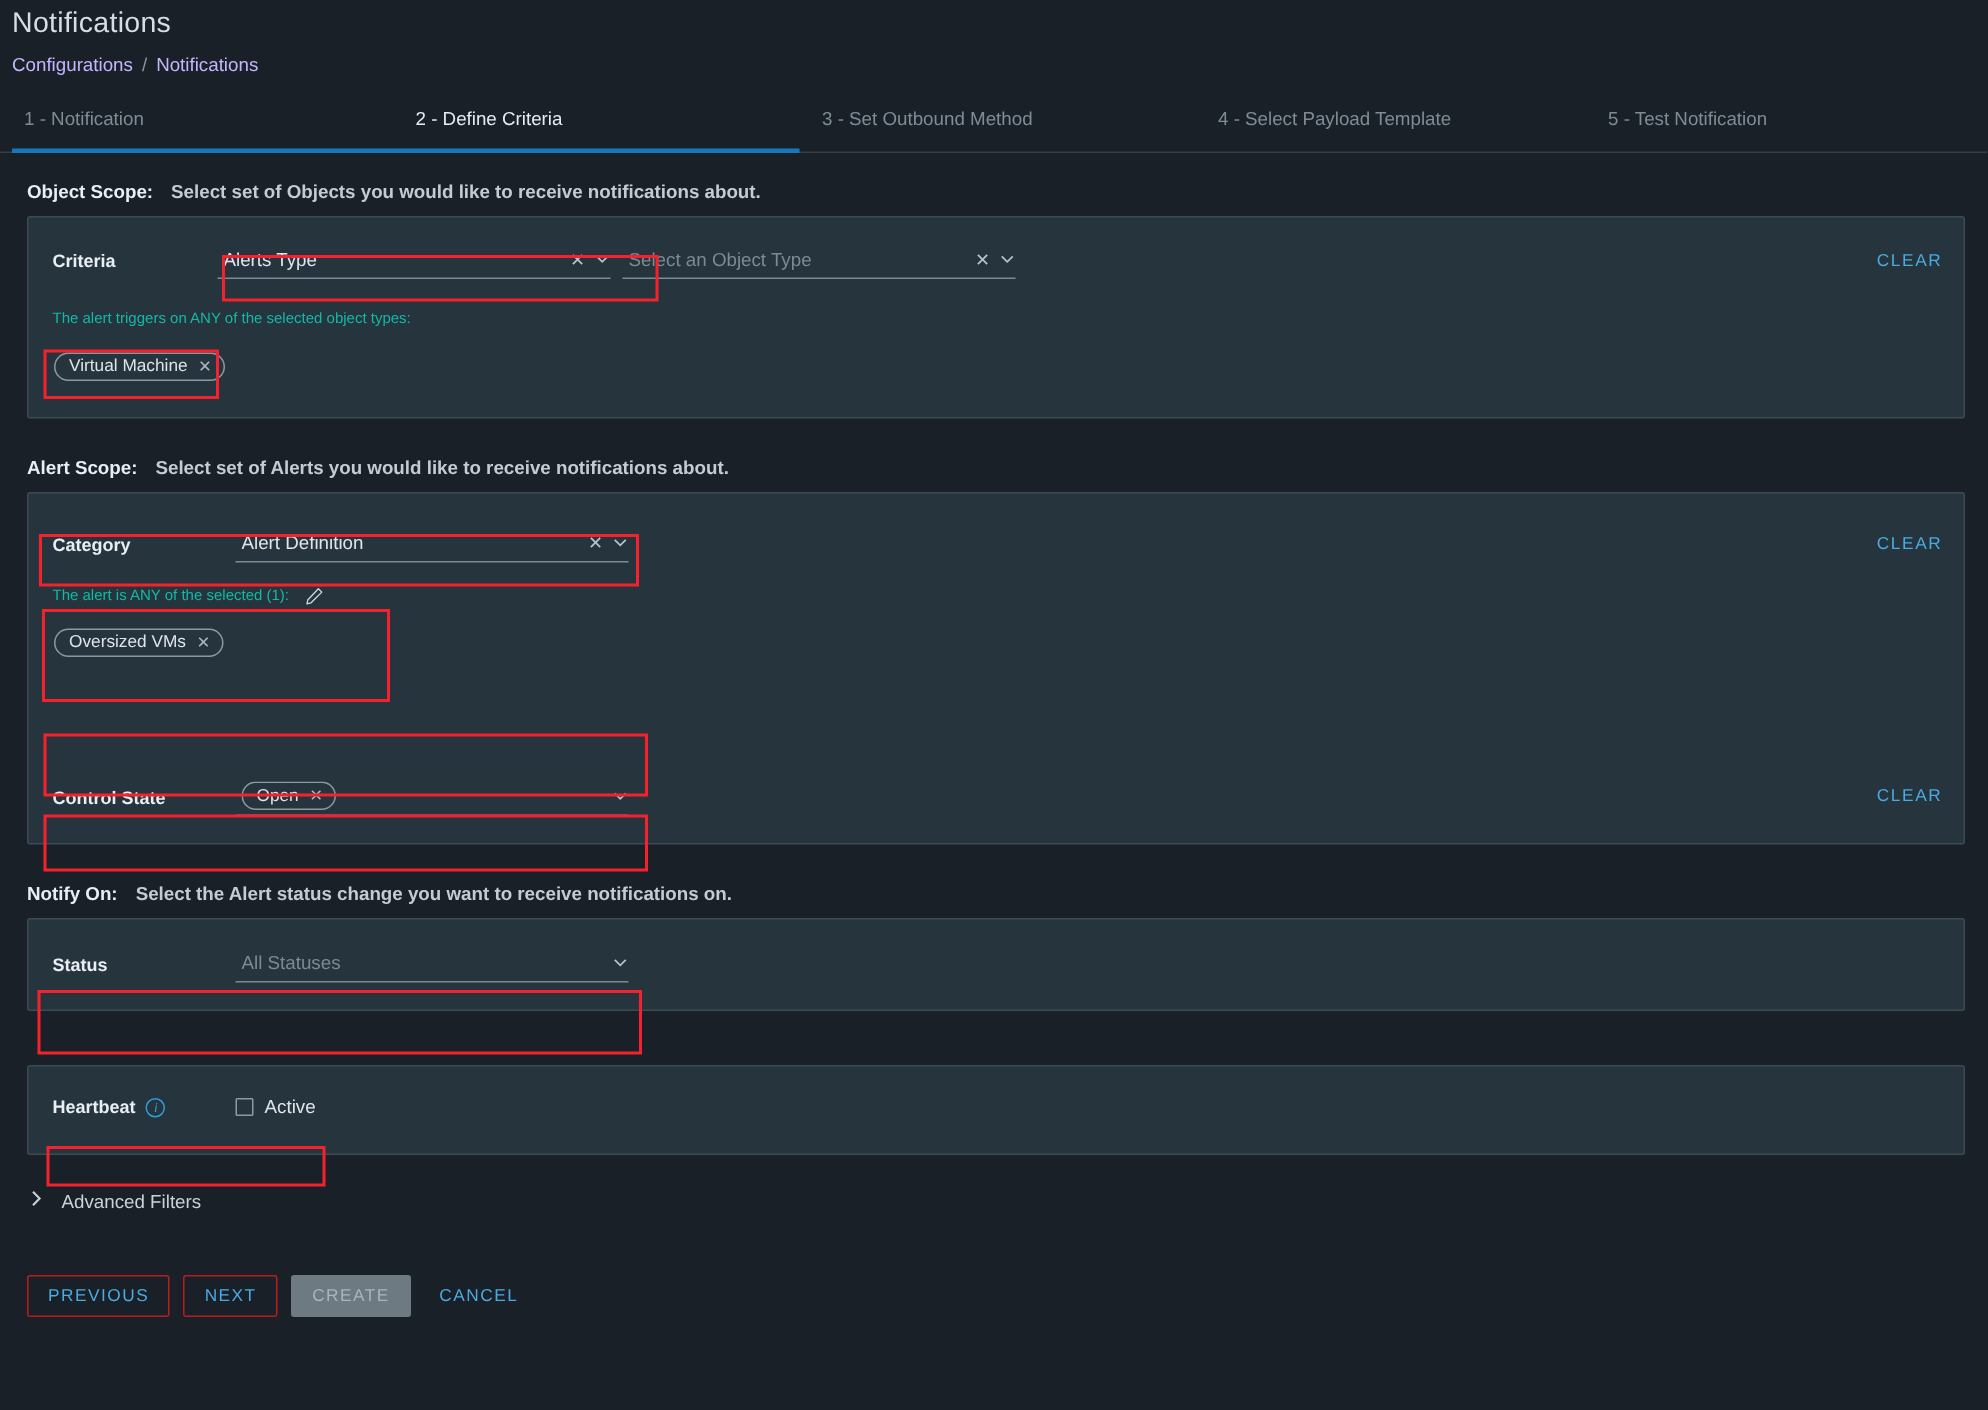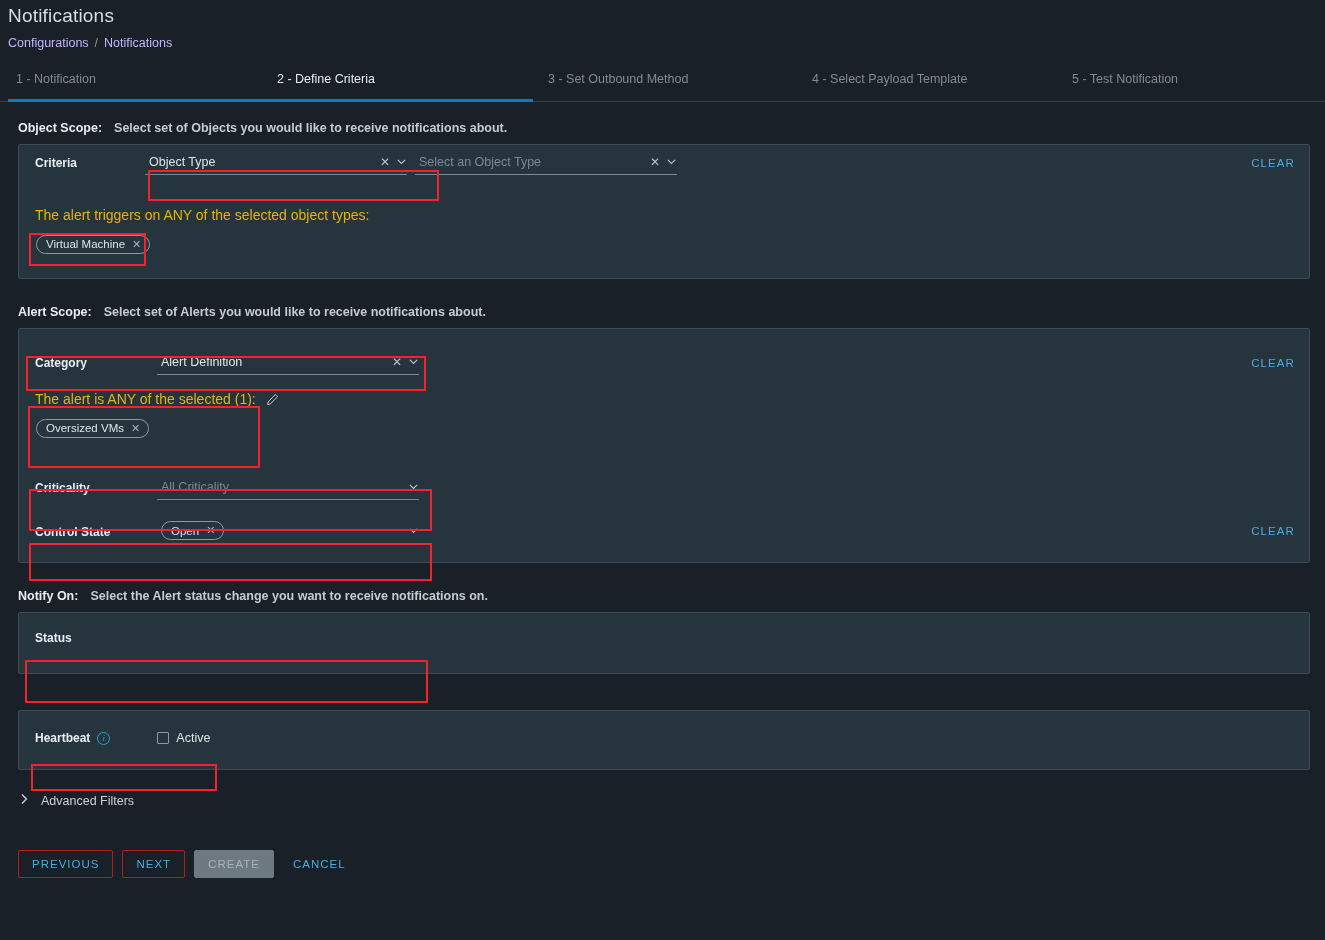--- a/index.html
+++ b/index.html
@@ -105,22 +105,22 @@
   .clear-link {
     position: absolute;
     font-size: 11.5px;
     letter-spacing: 1.1px;
     color: #4aabe0;
     font-weight: 500;
     right: 15px;
   }
 
   .hint {
-    font-size: 14px;
-    color: #eab308;
+    font-size: 10px;
+    color: #14b8a6;
   }
 
   .chip {
     display: inline-flex;
     align-items: center;
     gap: 7px;
     border: 1px solid #8c99a3;
     border-radius: 11px;
     height: 19px;
     padding: 0 8px 0 9px;
@@ -223,25 +223,25 @@
   <div class="tab-underline"></div>
 </div>
 
 <div class="section-head" style="margin-top:19px;">
   <span class="lbl">Object Scope:</span>
   <span class="desc">Select set of Objects you would like to receive notifications about.</span>
 </div>
 
 <div class="panel" style="height:135px;">
 
-  <div class="row" style="position:absolute; left:16px; top:6px; width:1275px;">
+  <div class="row" style="position:absolute; left:16px; top:17px; width:1275px;">
     <div class="field-label" style="width:110px;">Criteria</div>
 
     <div class="select" style="width:262px;">
-      <span class="value">Object Type</span>
+      <span class="value">Alerts Type</span>
       <span class="icon-x">✕</span>
       <span class="icon-caret">
         <svg width="11" height="11" viewBox="0 0 12 12">
             <path d="M2 4.2 L6 8.2 L10 4.2" fill="none" stroke="#b6c1c9" stroke-width="1.3"></path>
           </svg>
       </span>
     </div>
 
     <div class="select placeholder-style" style="width:262px; margin-left:8px;">
       <span class="value">Select an Object Type</span>
@@ -296,31 +296,20 @@
     </span>
   </div>
 
   <div style="position:absolute; left:17px; top:89px;">
     <span class="chip">
       <span>Oversized VMs</span>
       <span class="x">✕</span>
     </span>
   </div>
 
-  <div class="row" style="position:absolute; left:16px; top:147px; width:1275px;">
-    <div class="field-label" style="width:122px;">Criticality</div>
-    <div class="select placeholder-style" style="width:262px;">
-      <span class="value">All Criticality</span>
-      <span class="icon-caret">
-        <svg width="11" height="11" viewBox="0 0 12 12">
-            <path d="M2 4.2 L6 8.2 L10 4.2" fill="none" stroke="#b6c1c9" stroke-width="1.3"></path>
-          </svg>
-      </span>
-    </div>
-  </div>
 
   <div class="row" style="position:absolute; left:16px; top:191px; width:1275px;">
     <div class="field-label" style="width:122px;">Control State</div>
     <div class="select" style="width:262px;">
       <span class="value">
         <span class="chip">
           <span>Open</span>
           <span class="x">✕</span>
         </span>
       </span>
@@ -335,20 +324,28 @@
 </div>
 
 <div class="section-head" style="margin-top:26px;">
   <span class="lbl">Notify On:</span>
   <span class="desc">Select the Alert status change you want to receive notifications on.</span>
 </div>
 
 <div class="panel" style="height:62px;">
   <div class="row" style="position:absolute; left:16px; top:18px; width:1275px;">
     <div class="field-label" style="width:122px;">Status</div>
+    <div class="select placeholder-style" style="width:262px;">
+      <span class="value">All Statuses</span>
+      <span class="icon-caret">
+        <svg width="11" height="11" viewBox="0 0 12 12">
+            <path d="M2 4.2 L6 8.2 L10 4.2" fill="none" stroke="#b6c1c9" stroke-width="1.3"></path>
+          </svg>
+      </span>
+    </div>
   </div>
 </div>
 
 <div class="panel" style="height:60px; margin-top:36px;">
   <div class="row" style="position:absolute; left:16px; top:20px; gap:0;">
     <span class="field-label">Heartbeat</span>
     <span class="info-i" style="margin-left:7px;">i</span>
     <span class="cbox" style="margin-left:47px;"></span>
     <span style="margin-left:7px; font-size:12.5px; color:#dfe6eb;">Active</span>
   </div>

